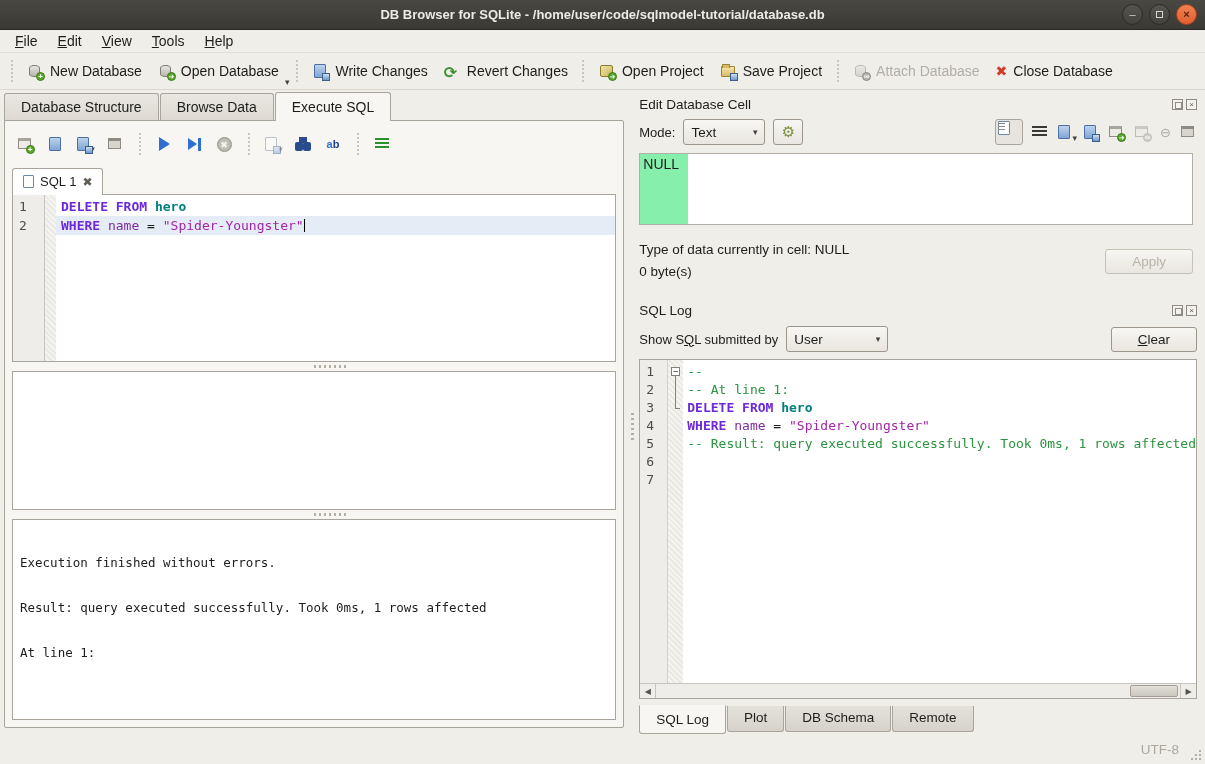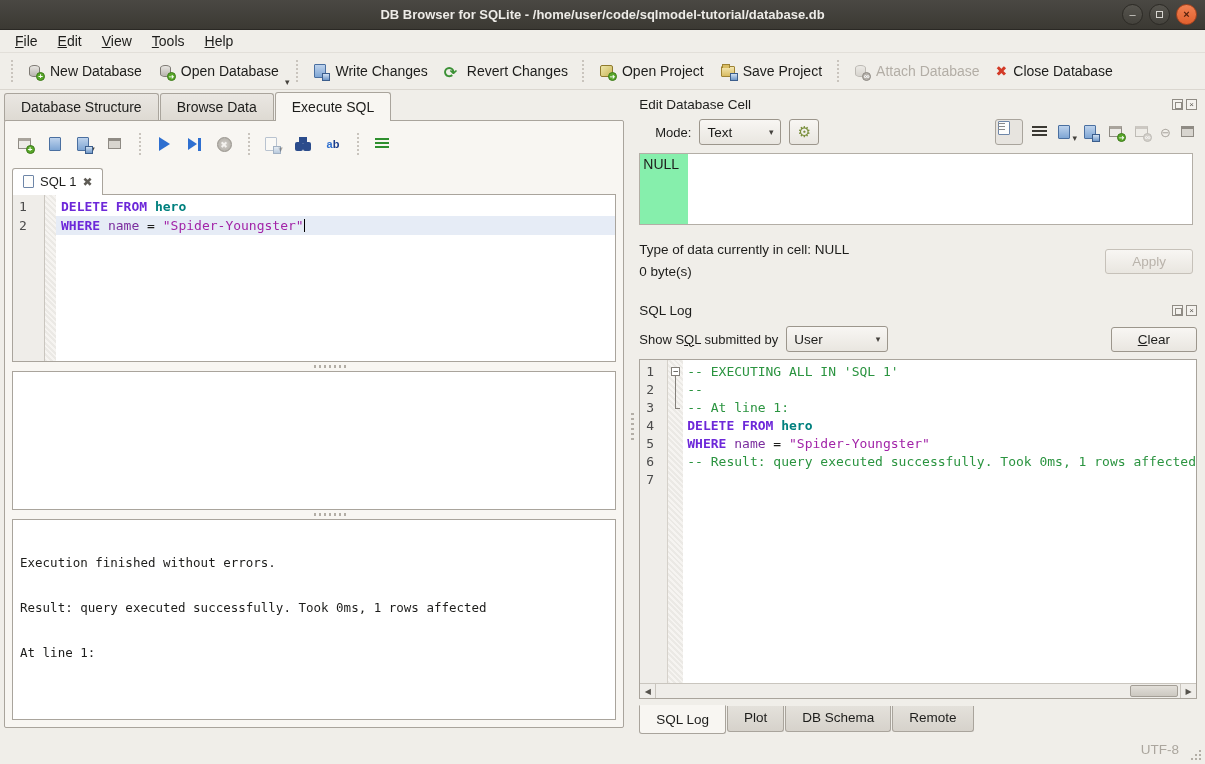--- a/index.html
+++ b/index.html
@@ -139,21 +139,21 @@
     font-size:12.5px; line-height:15px; padding:5px 7px; white-space:pre; overflow:hidden;}
 
   
   .dock-header { display:flex; align-items:center; height:22px; flex:none; padding:0 2px; }
   .dock-header .dh-title { font-size:13.5px; }
   .dock-btns { margin-left:auto; display:flex; gap:3px; }
   .dockbtn { width:11px; height:11px; border:1px solid #8F8B84; background:#F4F2EE; position:relative;
     font-size:8px; line-height:9px; text-align:center; color:#5E5B55; }
   .dockbtn.float:before { content:""; position:absolute; left:2px; top:2px; width:5px; height:5px; border:1px solid #8F8B84; }
 
-  .mode-row { display:flex; align-items:center; gap:8px; height:34px; flex:none; padding:0 2px;margin-left:16px; }
+  .mode-row { display:flex; align-items:center; gap:8px; height:34px; flex:none; padding:0 2px; }
   .select { display:flex; align-items:center; justify-content:space-between;
     background:linear-gradient(#F8F6F3,#E9E6E0); border:1px solid #9C968C; border-radius:3px;
     padding:3px 7px; font-size:13.5px; min-width:82px; height:26px;}
   .select .sel-caret { font-size:9px; color:#45423D; margin-left:10px; }
   .sq-btn { width:30px; height:26px; border:1px solid #9C968C; border-radius:3px;
     background:linear-gradient(#F8F6F3,#E9E6E0); display:flex; align-items:center; justify-content:center; }
   .gear { font-size:15px; color:#7A8F3C; }
   .cell-icons { margin-left:auto; display:flex; gap:9px; align-items:center; }
   .ibtn.pressed { border:1px solid #A9A49C; background:#E7E4DF; border-radius:3px; width:28px; height:26px;}
   .indent-ic { width:15px; height:12px;
@@ -496,21 +496,20 @@
           <div>5</div>
           <div>6</div>
           <div>7</div>
         </div>
         <div class="log-fold">
           <span class="foldbox">−</span>
           <span class="foldline"></span>
           <span class="foldend"></span>
         </div>
         <div class="logcode">
-          <div class="logline"><span class="cmt">-- EXECUTING ALL IN 'SQL 1'</span></div>
           <div class="logline"><span class="cmt">--</span></div>
           <div class="logline"><span class="cmt">-- At line 1:</span></div>
           <div class="logline"><span class="kw">DELETE FROM</span><span> </span><span class="tbl">hero</span></div>
           <div class="logline"><span class="kw">WHERE</span><span> </span><span class="idn">name</span><span> = </span><span class="str">"Spider-Youngster"</span></div>
           <div class="logline"><span class="cmt">-- Result: query executed successfully. Took 0ms, 1 rows affected</span></div>
           <div class="logline"><span class="cmt"></span></div>
         </div>
       </div>
       <div class="hscroll">
         <div class="scroll-arrow">◀</div>

